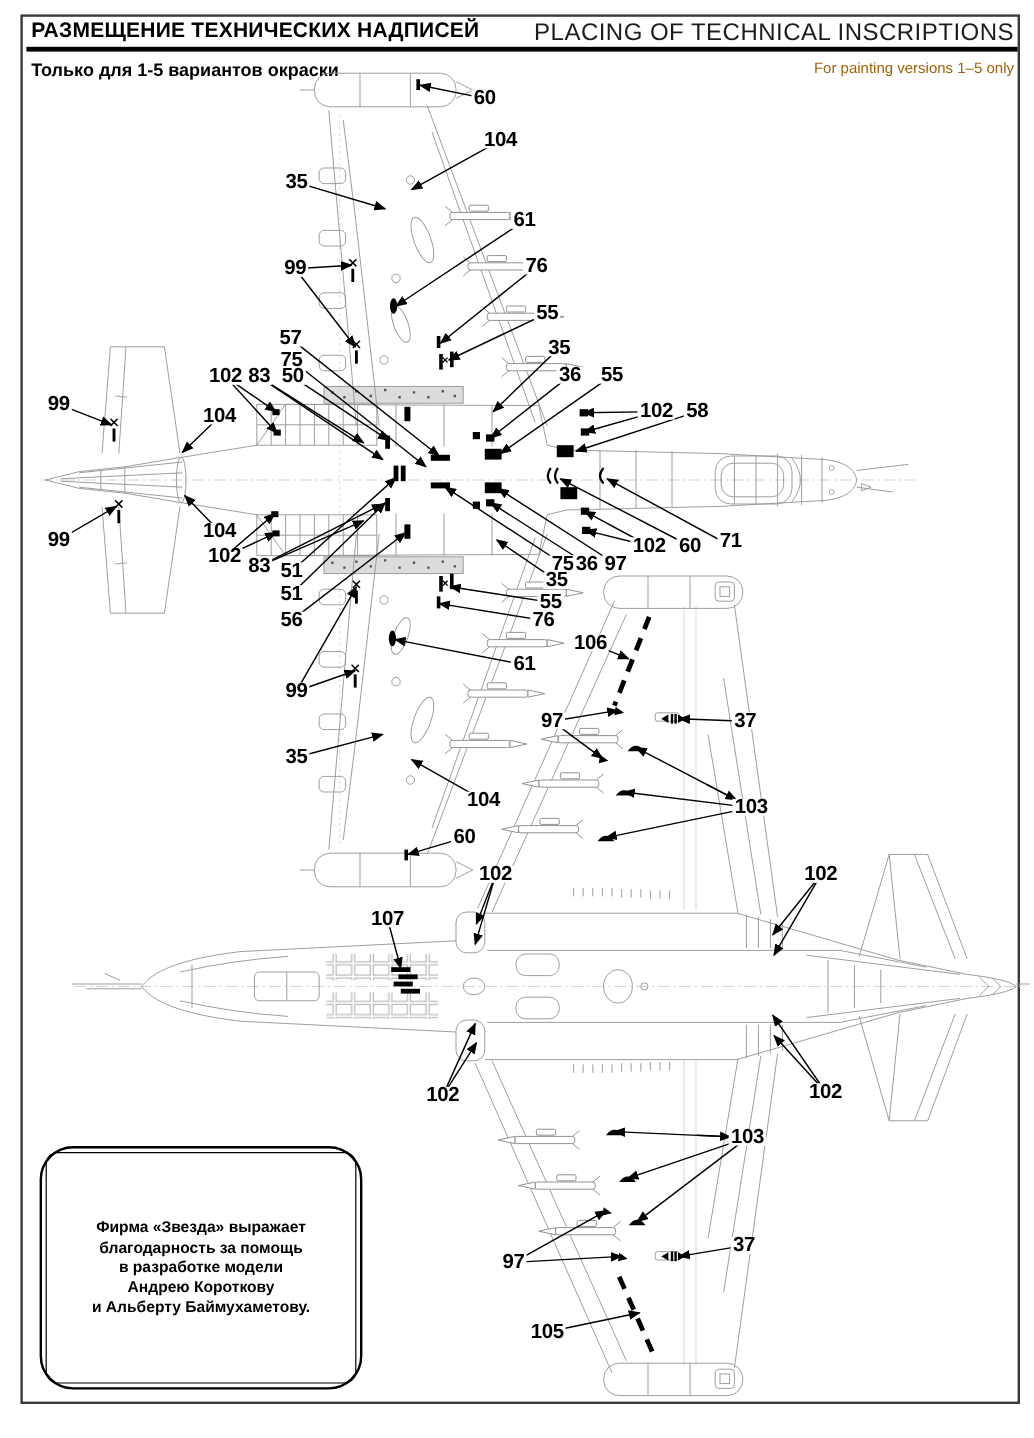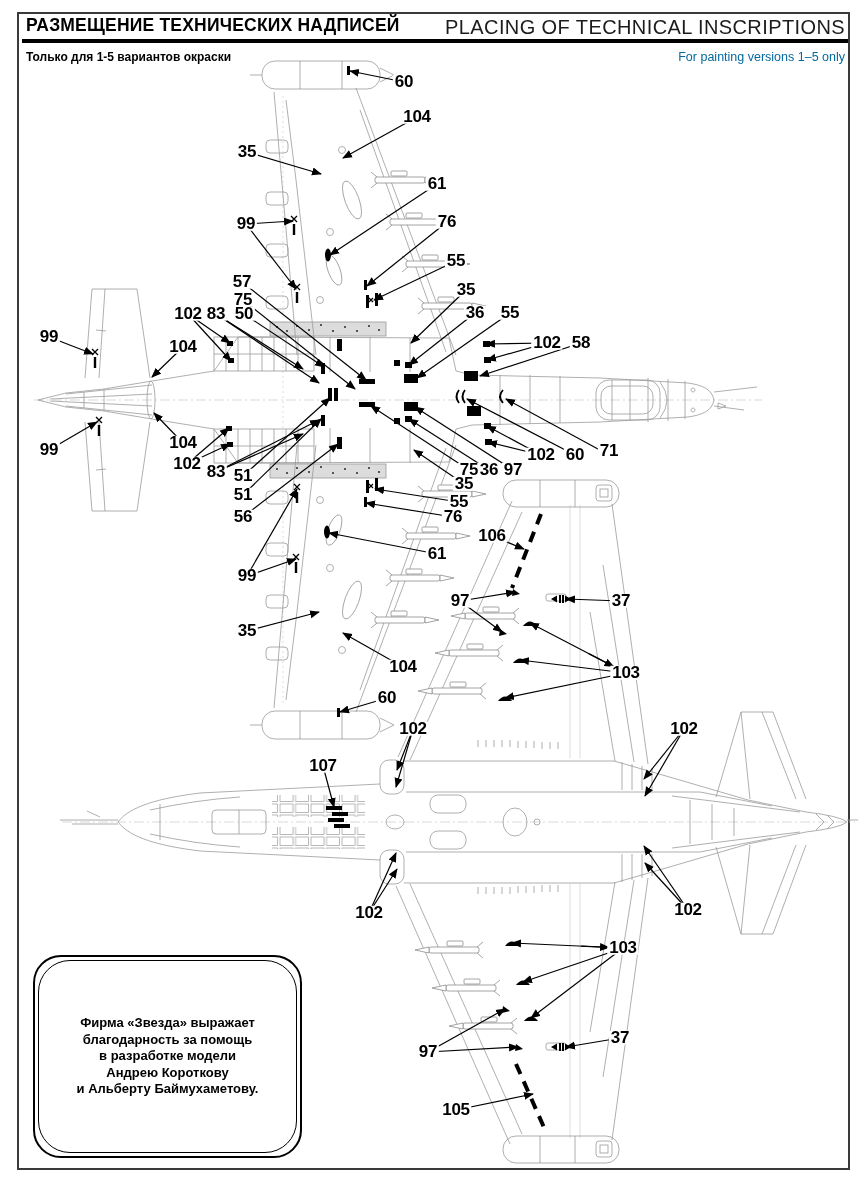--- a/index.html
+++ b/index.html
@@ -16,39 +16,39 @@
     color:#000; letter-spacing:0.2px; white-space:nowrap;
   }
   .title-en {
     position:absolute; right:17px; top:16px; font-size:20px; font-weight:400;
     color:#1c1c1c; letter-spacing:0.4px; white-space:nowrap;
   }
   .rule {
     position:absolute; left:22px; top:39px; width:826px; height:4px; background:#000;
   }
   .sub-ru {
-    position:absolute; left:26px; top:50px; font-size:12px; font-weight:bold; color:#000;
+    position:absolute; left:26px; top:50px; font-size:15px; font-weight:bold; color:#000;
   }
   .sub-en {
-    position:absolute; right:17px; top:50px; font-size:12.5px; font-weight:400; color:#0369a1;
+    position:absolute; right:17px; top:50px; font-size:12.5px; font-weight:400; color:#a16207;
   }
   #art { position:absolute; left:0; top:0; }
   #callout-labels { position:absolute; left:0; top:0; width:862px; height:1198px; pointer-events:none; }
   .callout-label {
     position:absolute; transform:translate(-50%,-52%);
     font-size:17px; font-weight:bold; color:#000; letter-spacing:-0.3px;
     background:#ffffff; padding:0 2px; line-height:14px; white-space:nowrap;
   }
   .credit-box {
     position:absolute; left:33px; top:955px; width:269px; height:203px;
     border:2px solid #000; border-radius:28px; box-sizing:border-box;
   }
   .credit-box-inner {
     position:absolute; left:3px; top:3px; right:3px; bottom:3px;
-    border:1.2px solid #000; border-radius:32px;
+    border:1.2px solid #000; border-radius:10px;
     display:flex; flex-direction:column; align-items:center; justify-content:center;
   }
   .credit-line {
     font-size:13px; font-weight:bold; color:#000; line-height:16.5px; text-align:center;
   }
 </style>
 </head>
 <body>
 
 <div class="page">

